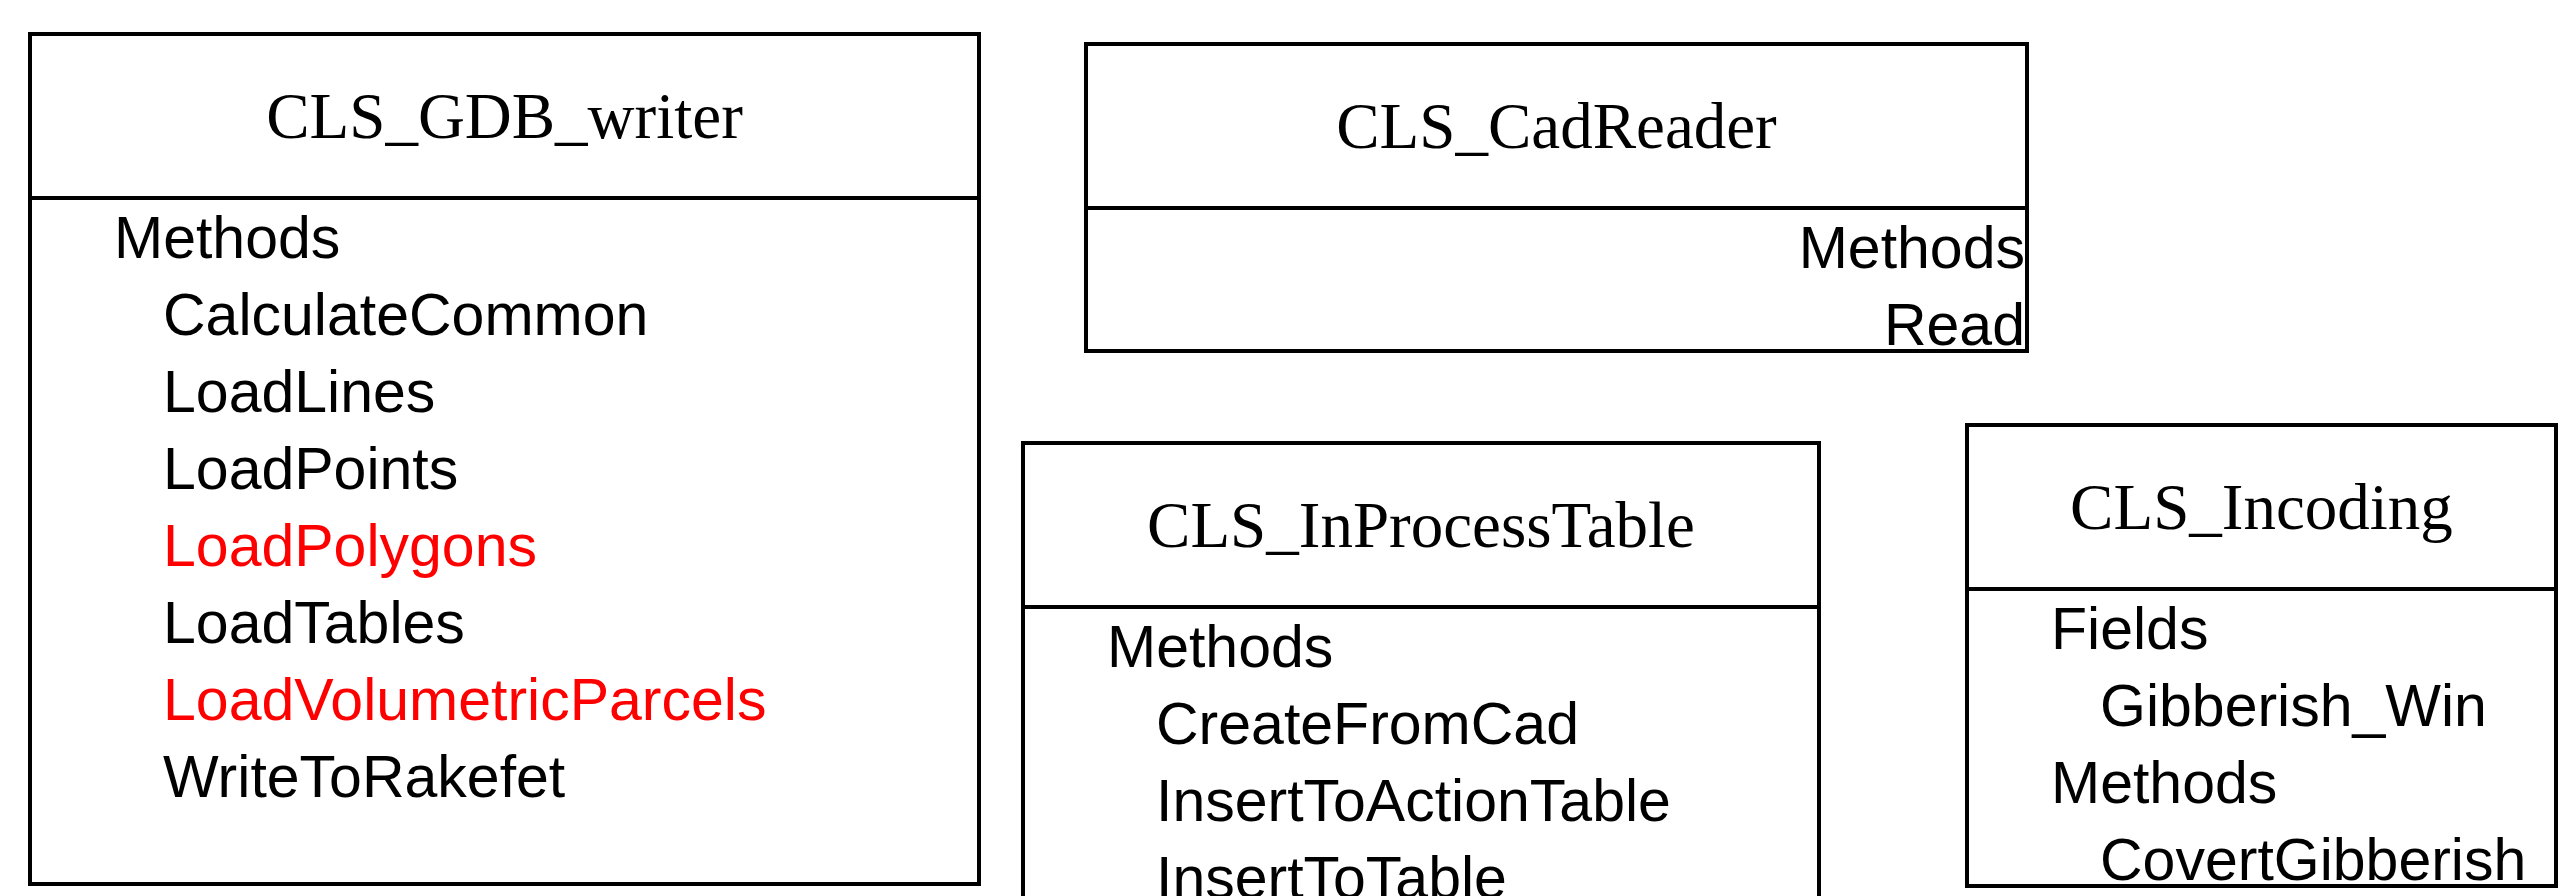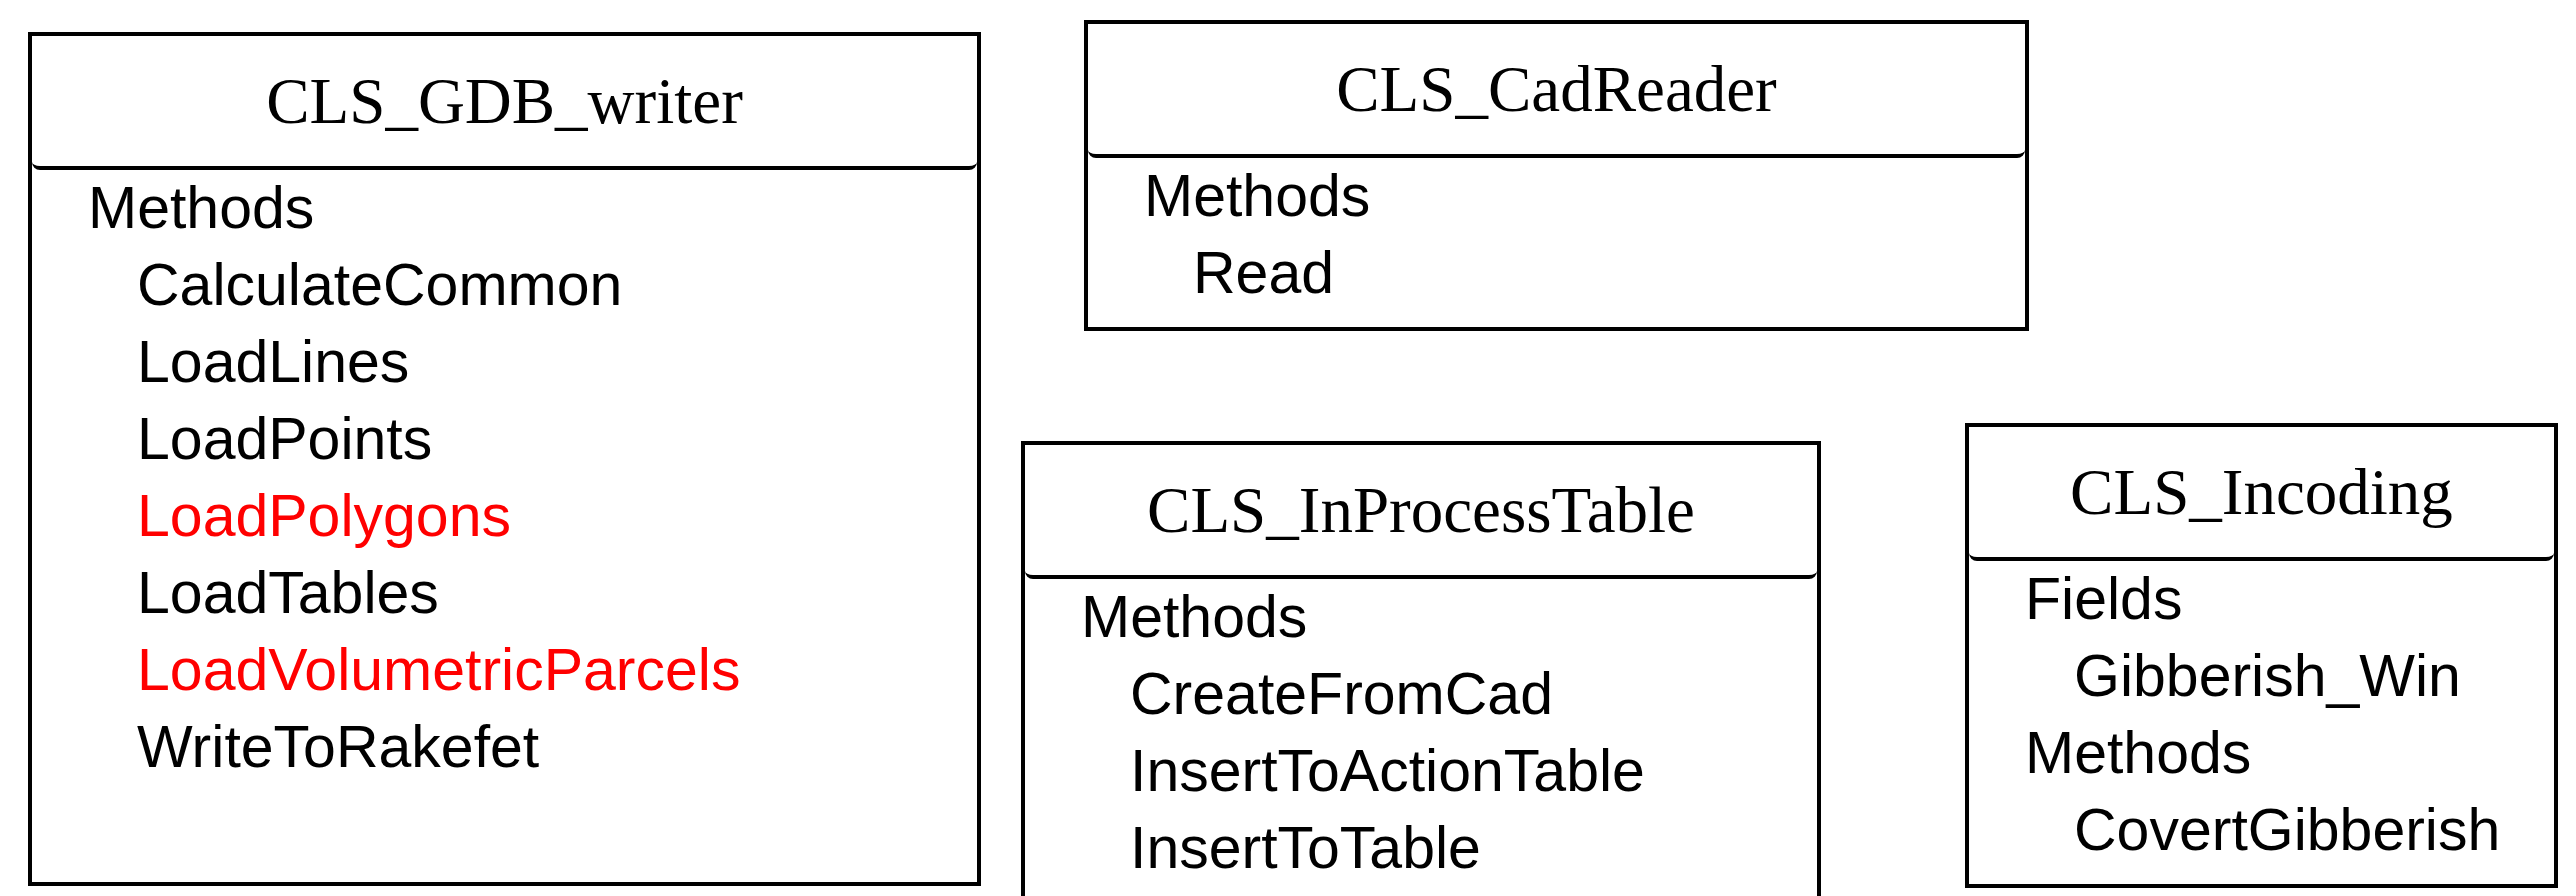--- a/index.html
+++ b/index.html
@@ -16,43 +16,42 @@
     font-family:"Liberation Sans", sans-serif;
     color:var(--text);
   }
   .diagram{ position:absolute; inset:0; }
   .cls-box{
     position:absolute;
     background:var(--bg);
     border:4.9px solid var(--border);
   }
   .cls-title{
-    height:134px;
+    height:164px;
     border-bottom:4.9px solid var(--border);
     display:flex; align-items:center; justify-content:center;
     font-family:"Liberation Serif", serif;
     font-size:65px;
     white-space:nowrap;
     color:var(--text);
-    border-radius:8px;
   }
-  .cls-body{ overflow:hidden; }
+  .cls-body{ overflow:hidden;padding-left:26px; }
   .line{
     font-family:"Liberation Sans", sans-serif;
     font-size:59px;
     line-height:77px;
     white-space:nowrap;
     color:var(--text);
   }
   .group-label{ padding-left:56px; }
   .item{ padding-left:105px; }
   .red{ color:var(--highlight); }
 
   #box-gdb-writer      { left:28px;   top:32px;  width:953px; height:854px; }
-  #box-cadreader       { left:1084px; top:20px;  width:945px; height:311px;  }
+  #box-cadreader       { left:1084px; top:42px;  width:945px; height:311px;text-align:right;  }
   #box-inprocesstable  { left:1021px; top:441px; width:800px; height:465px;  }
   #box-incoding        { left:1965px; top:423px; width:593px;  height:465px;  }
 </style>
 </head>
 <body>
 
 <div class="diagram">
 
   <div class="cls-box" id="box-gdb-writer">
     <div class="cls-title">CLS_GDB_writer</div>

